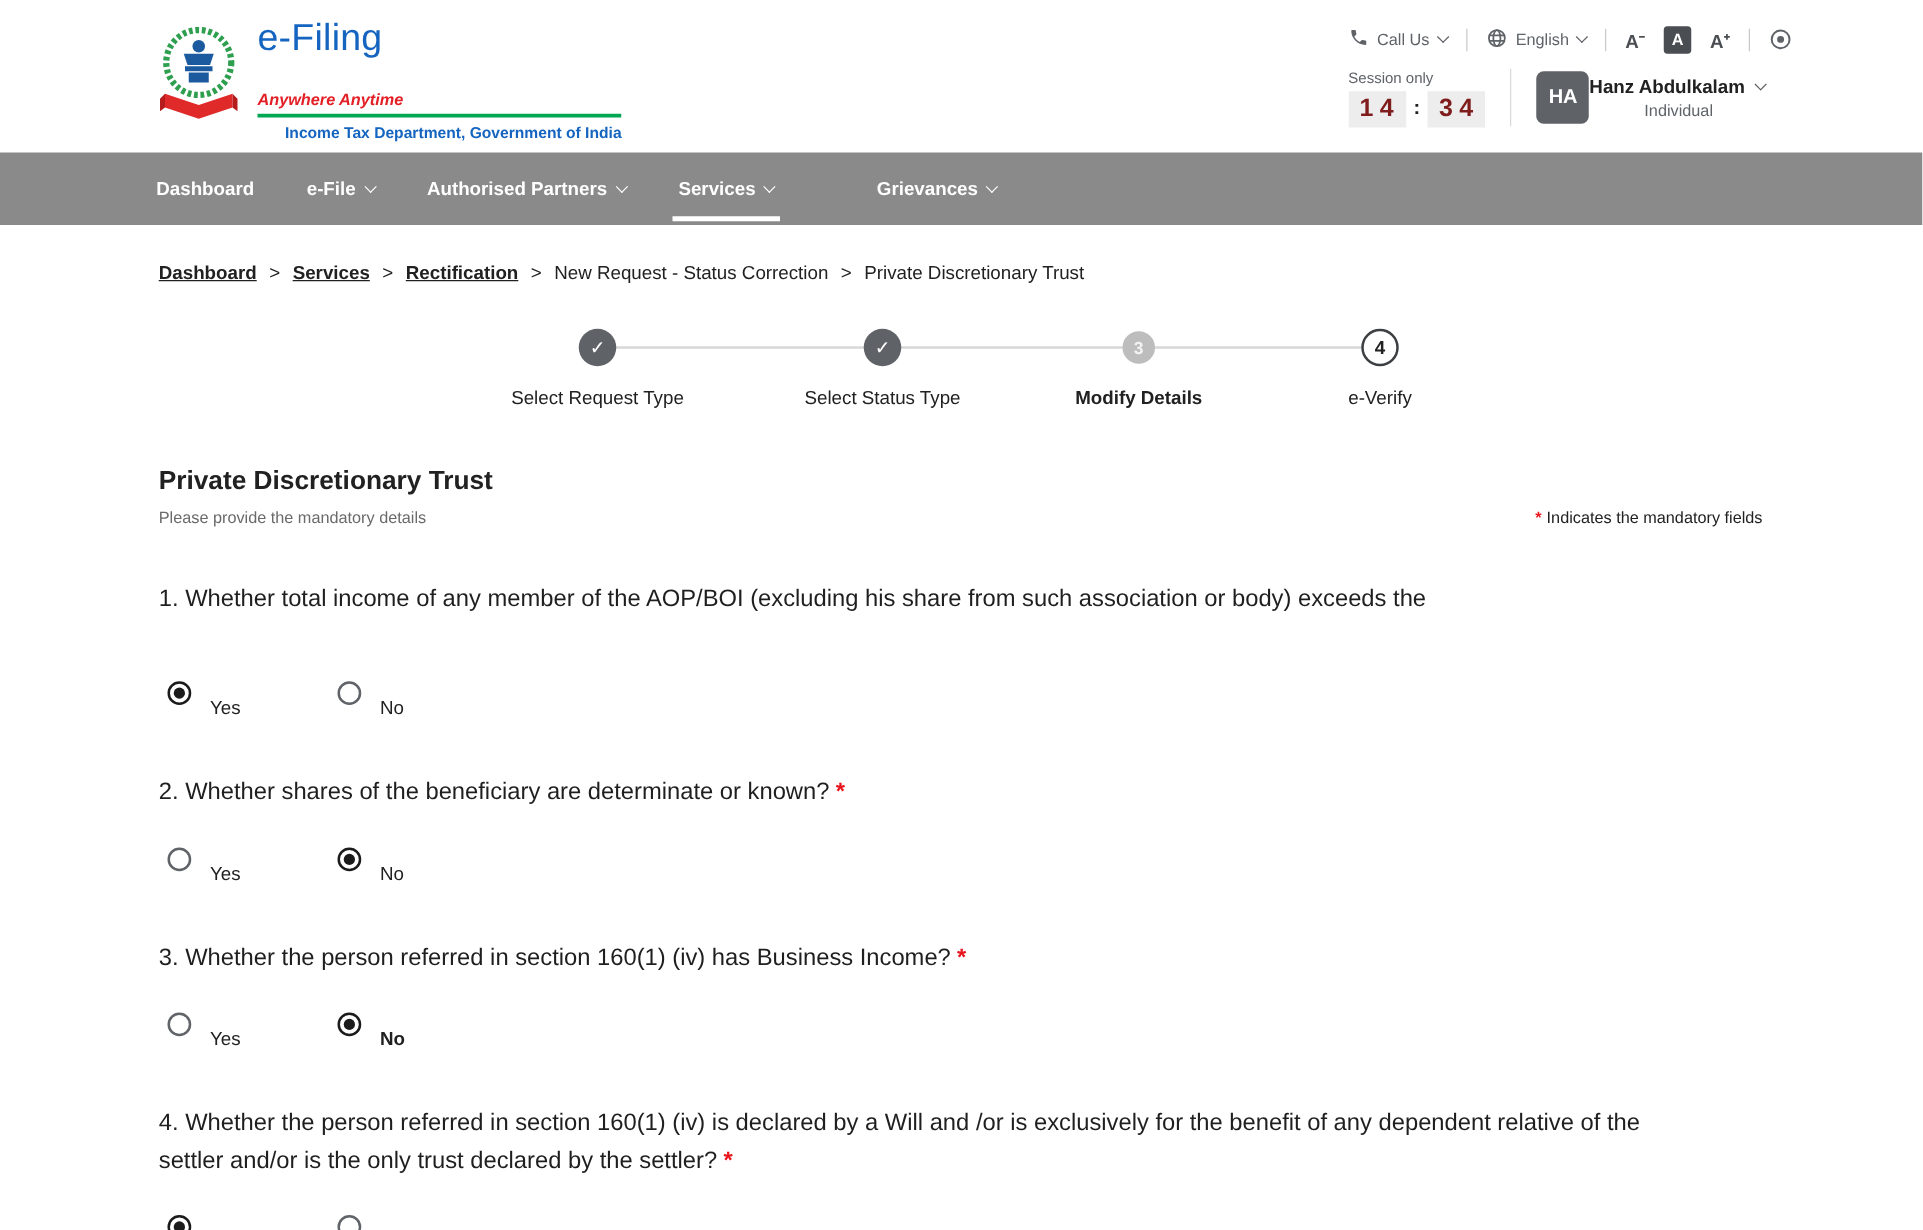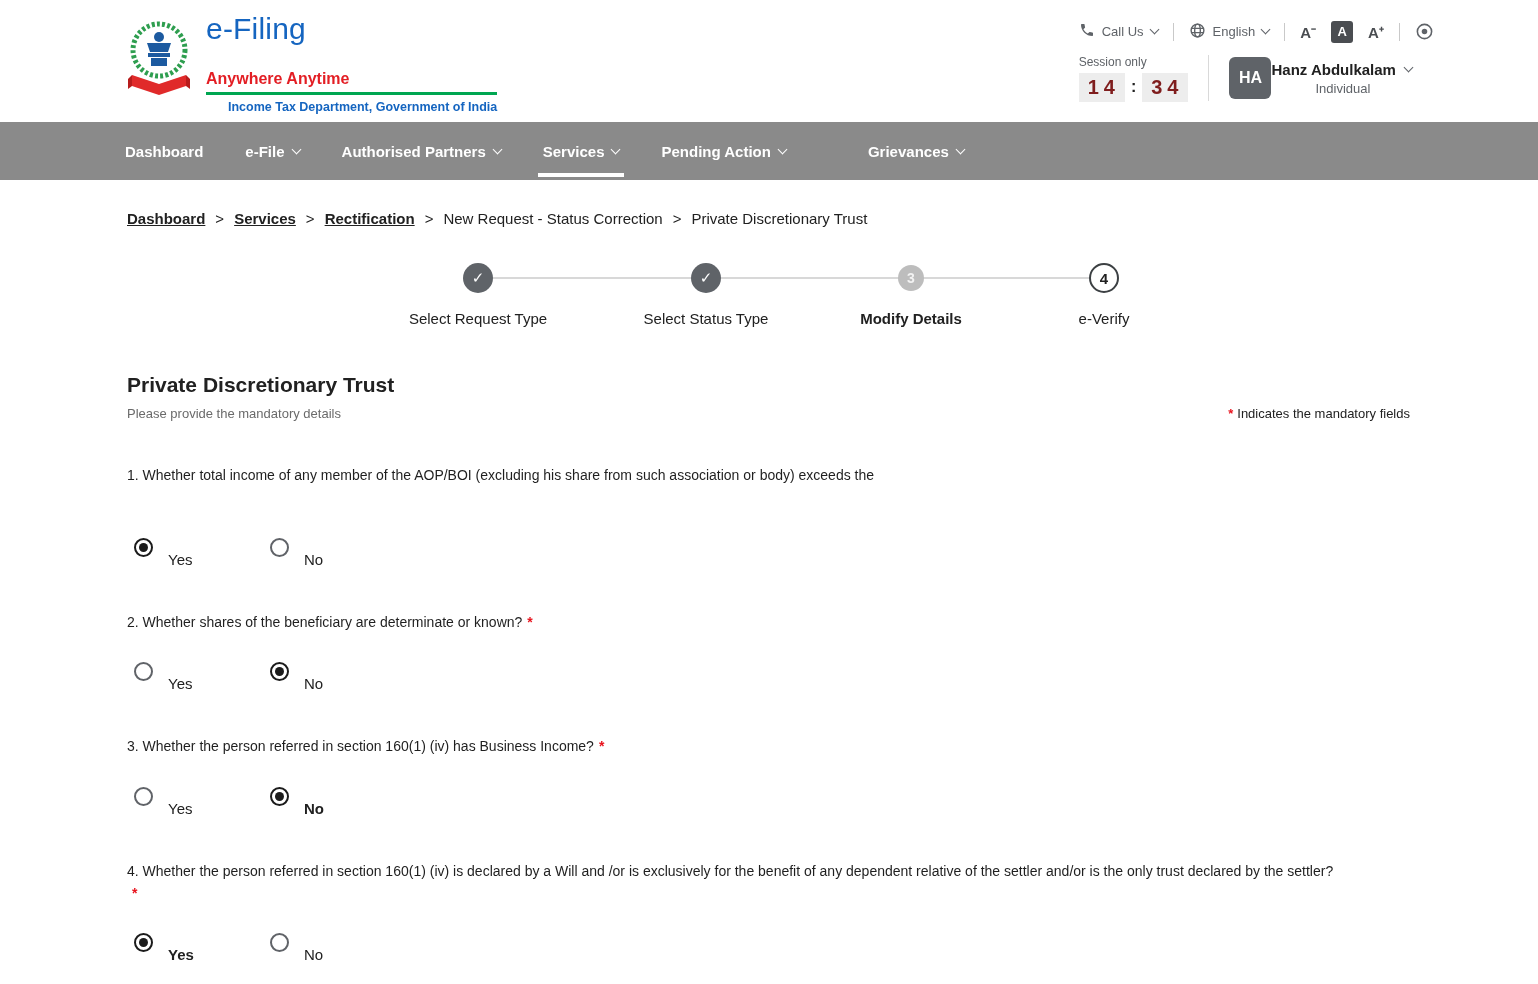--- a/index.html
+++ b/index.html
@@ -5,21 +5,21 @@
   * { box-sizing: border-box; margin: 0; padding: 0; }
   html, body { width: 1538px; height: 984px; overflow: hidden; }
   body { background: #ffffff; font-family: "Liberation Sans", sans-serif; color: #212121; }
 
   
   .header { height: 122px; display: flex; justify-content: space-between; align-items: center; padding: 0 104px 0 127px; background: #fff; }
   .brand { display: flex; align-items: center; gap: 15px; }
   .brand-text { padding-top: 4px; }
   .brand-row1 { display: flex; align-items: baseline; gap: 24px; flex-direction: column; }
   .app-name { font-size: 30px; color: #1565c0; letter-spacing: .2px; }
-  .tagline { font-size: 16px; font-weight: 700; color: #e31e24; }
+  .tagline { font-size: 13px; font-style: italic; font-weight: 700; color: #e31e24; }
   .green-rule { height: 3px; background: #00a651; margin: 4px 0 5px; }
   .org-line { font-size: 12.5px; font-weight: 700; color: #1565c0; margin-left: 22px; }
 
   .header-right { display: flex; flex-direction: column; align-items: flex-start; gap: 12px; }
   .utilities { display: flex; align-items: center; gap: 15px; color: #5f6368; font-size: 13px; }
   .util-item { display: flex; align-items: center; gap: 7px; cursor: pointer; }
   .vsep { width: 1px; height: 18px; background: #c9c9c9; }
   .chev { display: inline-block; width: 7px; height: 7px; border-right: 1.6px solid #5f6368; border-bottom: 1.6px solid #5f6368; transform: rotate(45deg); margin-top: -4px; }
   .chev-white { border-color: #ffffff; }
   .font-default-box { width: 22px; height: 22px; background: #4a4d51; color: #fff; border-radius: 3px; display: flex; align-items: center; justify-content: center; font-size: 13px; font-weight: 700; }
@@ -65,21 +65,21 @@
   
   .title-row { display: flex; justify-content: space-between; align-items: flex-end; margin-top: 22px; }
   .page-title { font-size: 21px; font-weight: 700; color: #212121; }
   .page-subtitle { font-size: 13px; color: #6a6a6a; margin-top: 9px; }
   .mandatory-note { font-size: 13px; color: #212121; }
   .asterisk { color: #e8131d; font-weight: 700; }
   .mandatory-note .asterisk { margin-right: 4px; }
 
   
   .question { margin-top: 44px; }
-  .q-text { font-size: 14px; color: #1f1f1f; line-height: 1.55; max-width: 1210px; }
+  .q-text { font-size: 19px; color: #1f1f1f; line-height: 1.55; max-width: 1210px; }
   .q-text .asterisk { margin-left: 5px; }
   .radio-row { display: flex; align-items: center; margin-top: 18px; margin-left: 7px; }
   .radio-row.mt-lg { margin-top: 40px; }
   .option { display: flex; align-items: center; gap: 15px; cursor: pointer; }
   .option.first { width: 136px; }
   .radio { width: 19px; height: 19px; border: 2px solid #606368; border-radius: 50%; display: flex; align-items: center; justify-content: center; flex: none; }
   .radio.checked { border-color: #1b1b1b; }
   .radio.checked::after { content: ''; width: 9px; height: 9px; border-radius: 50%; background: #1b1b1b; }
   .opt-label { font-size: 15px; color: #212121; margin-top: 24px; }
   .opt-label.bold { font-weight: 700; }
@@ -193,24 +193,20 @@
     <span class="chev chev-white"></span>
   </div>
   <div class="nav-item">
     <span>Authorised Partners</span>
     <span class="chev chev-white"></span>
   </div>
   <div class="nav-item active">
     <span>Services</span>
     <span class="chev chev-white"></span>
   </div>
-  <div class="nav-item">
-    <span>Pending Action</span>
-    <span class="chev chev-white"></span>
-  </div>
   <div class="nav-item nav-item-grievances">
     <span>Grievances</span>
     <span class="chev chev-white"></span>
   </div>
 </div>
 
 <div class="content">
 
   <div class="breadcrumb">
     <span class="crumb-link">Dashboard</span>

